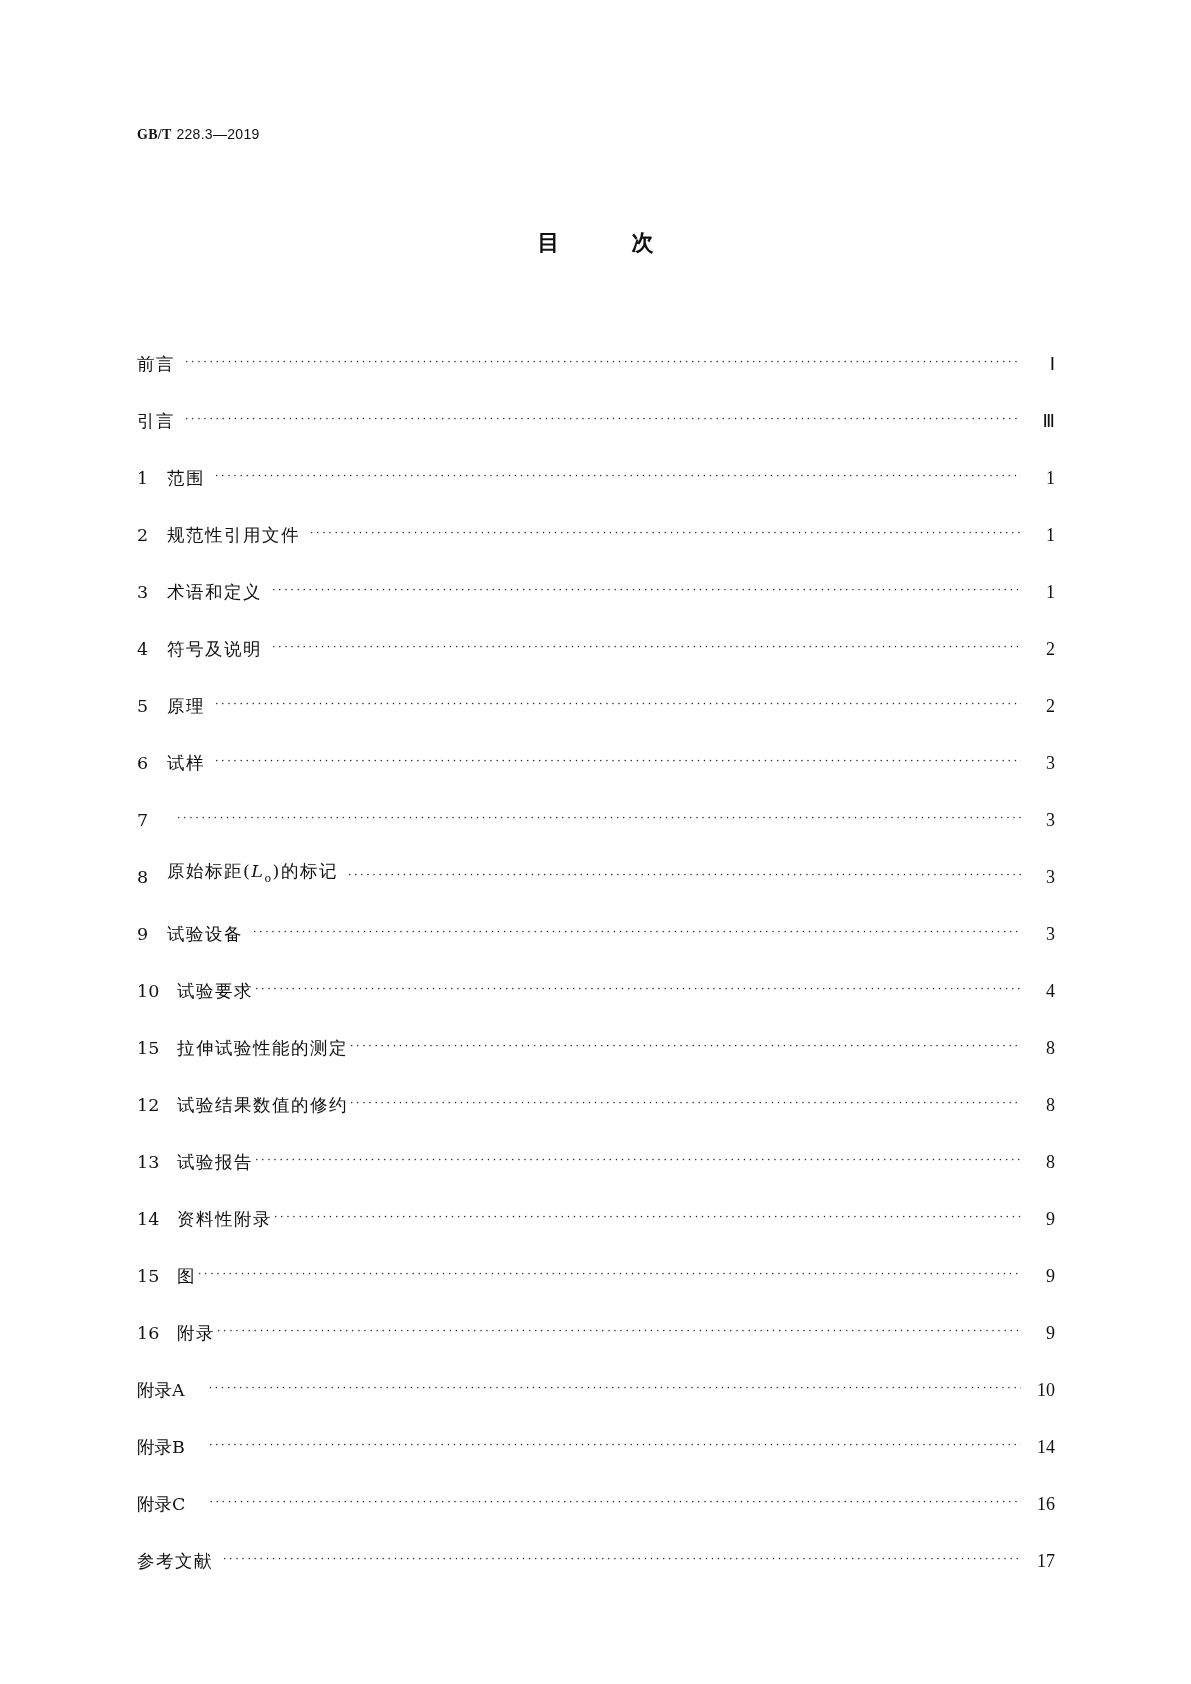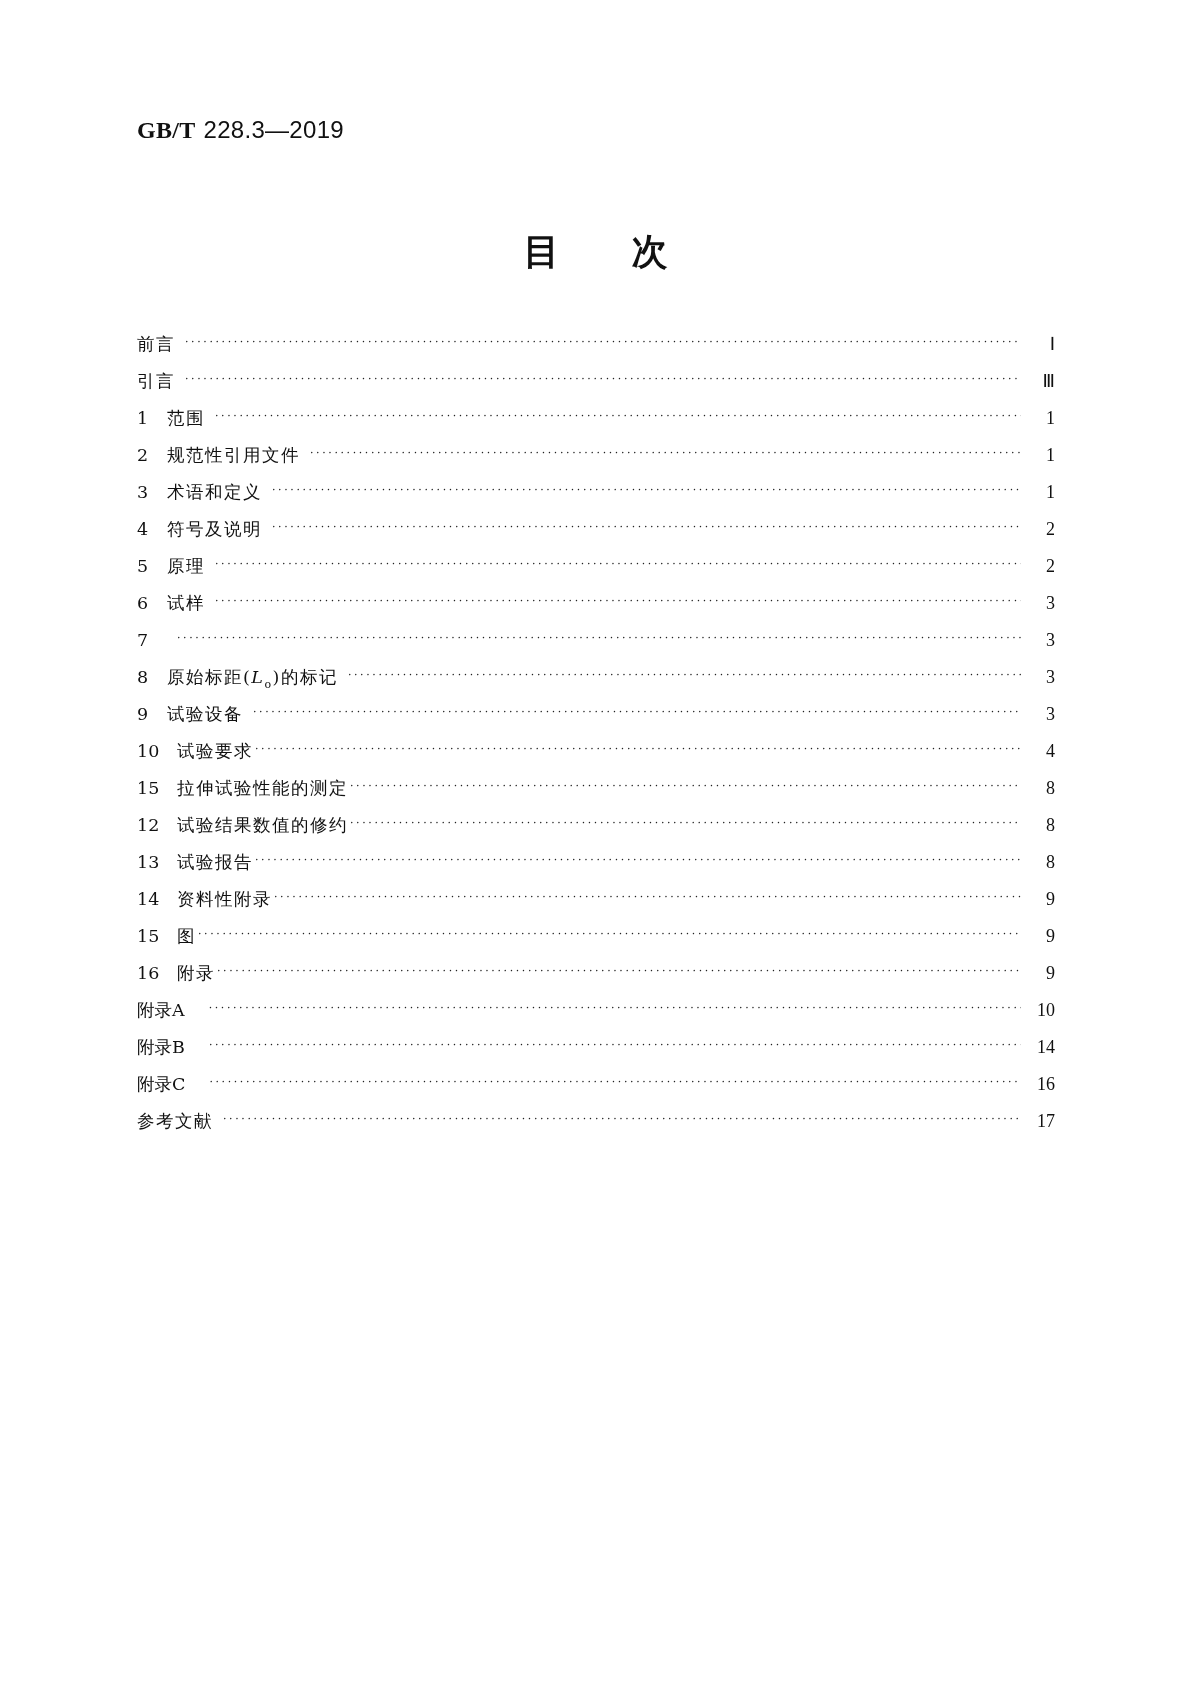--- a/index.html
+++ b/index.html
@@ -1,26 +1,26 @@
 <!DOCTYPE html>
 <html><head>
 <meta charset="utf-8">
 <style>
   html, body { margin:0; padding:0; background:#ffffff; }
   body { width:1191px; height:1684px; position:relative; overflow:hidden;
          font-family: "DejaVu Serif", "Liberation Serif", serif; color:#111; }
-  .header { position:absolute; left:137px; top:116px; font-size:24px; letter-spacing:0.3px; }
+  .header { position:absolute; left:137px; top:126px; font-size:14px; letter-spacing:0.3px; }
   .header .gb { font-family:"Liberation Serif", serif; font-weight:bold; }
   .header .num { font-family:"Liberation Sans", sans-serif; }
   .title { position:absolute; left:0; width:1191px; top:228px; text-align:center;
-           font-family:"DejaVu Sans", sans-serif; font-size:36px; font-weight:bold; }
+           font-family:"DejaVu Sans", sans-serif; font-size:22px; font-weight:bold; }
   .title span { display:inline-block; }
   .title .gap { width:72px; }
   .toc { position:absolute; left:137px; top:326px; width:918px; }
-  .row { display:flex; align-items:flex-start; height:37px; line-height:37px; font-size:17.5px; }
+  .row { display:flex; align-items:flex-end; height:37px; line-height:37px; font-size:17.5px;margin-top:20px; }
   .row .no { display:inline-block; white-space:pre; }
   .row .label { white-space:nowrap; letter-spacing:1.5px; }
   .row .leader { flex:1; overflow:hidden; white-space:nowrap; margin:0 8px 0 10px;
                  font-size:11px; letter-spacing:2.6px; color:#222; position:relative; top:-2px; }
   .row .leader.tight { margin-left:2px; }
   .row .page { min-width:26px; text-align:right; font-family:"Liberation Serif", serif; font-size:18px; }
   .row .sub { font-size:11px; vertical-align:sub; }
   .row i { font-style:italic; }
   .w2 { width:30px; }
   .w3 { width:40px; }

